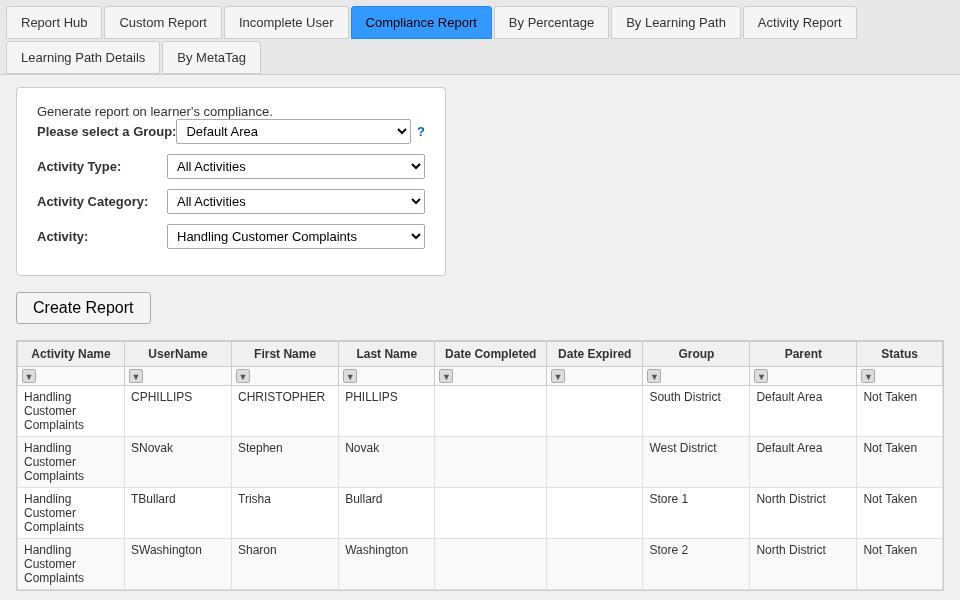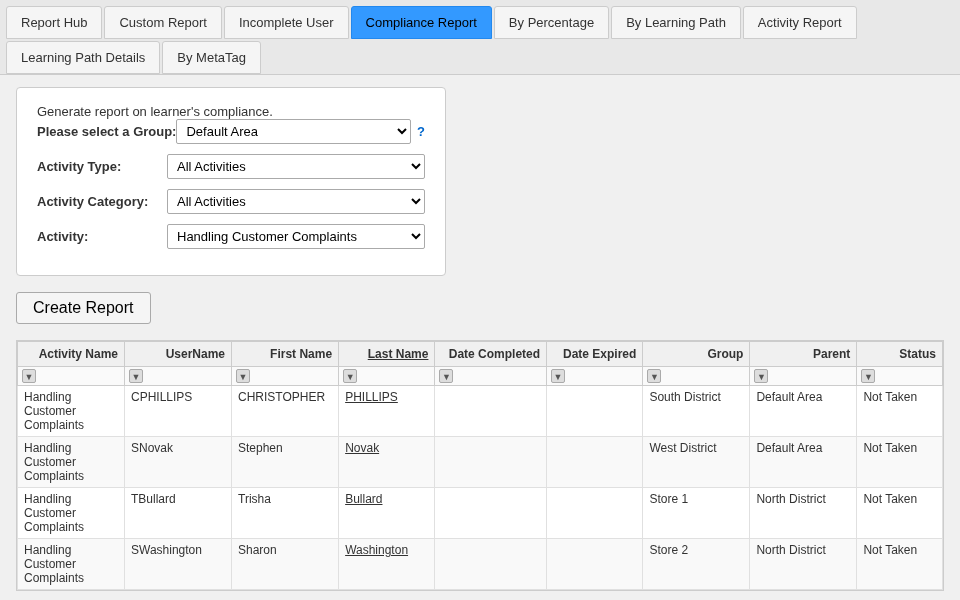--- a/index.html
+++ b/index.html
@@ -102,21 +102,21 @@
     }
     table {
       width: 100%;
       border-collapse: collapse;
       font-size: 12px;
     }
     thead tr.col-headers th {
       background: #f0f0f0;
       border: 1px solid #ccc;
       padding: 5px 6px;
-      text-align: right;
+      text-align: center;
       font-weight: bold;
       white-space: nowrap;
     }
     thead tr.filter-row td {
       background: #fafafa;
       border: 1px solid #ccc;
       padding: 2px 4px;
     }
     .filter-icon {
       display: inline-block;
@@ -139,21 +139,21 @@
     }
     tbody td {
       border: 1px solid #e0e0e0;
       padding: 4px 6px;
       vertical-align: top;
       font-size: 12px;
     }
     .col-activity { width: 100px; }
     .col-username { width: 100px; }
     .col-firstname { width: 90px; }
-    .col-lastname { width: 90px; text-decoration: underline; }
+    .col-lastname { width: 90px; }
     .col-datecompleted { width: 100px; }
     .col-dateexpired { width: 90px; }
     .col-group { width: 100px; }
     .col-parent { width: 100px; }
     .col-status { width: 80px; margin-left: 18px; }
   </style>
 </head>
 <body>
 
 <nav class="nav-tabs">

